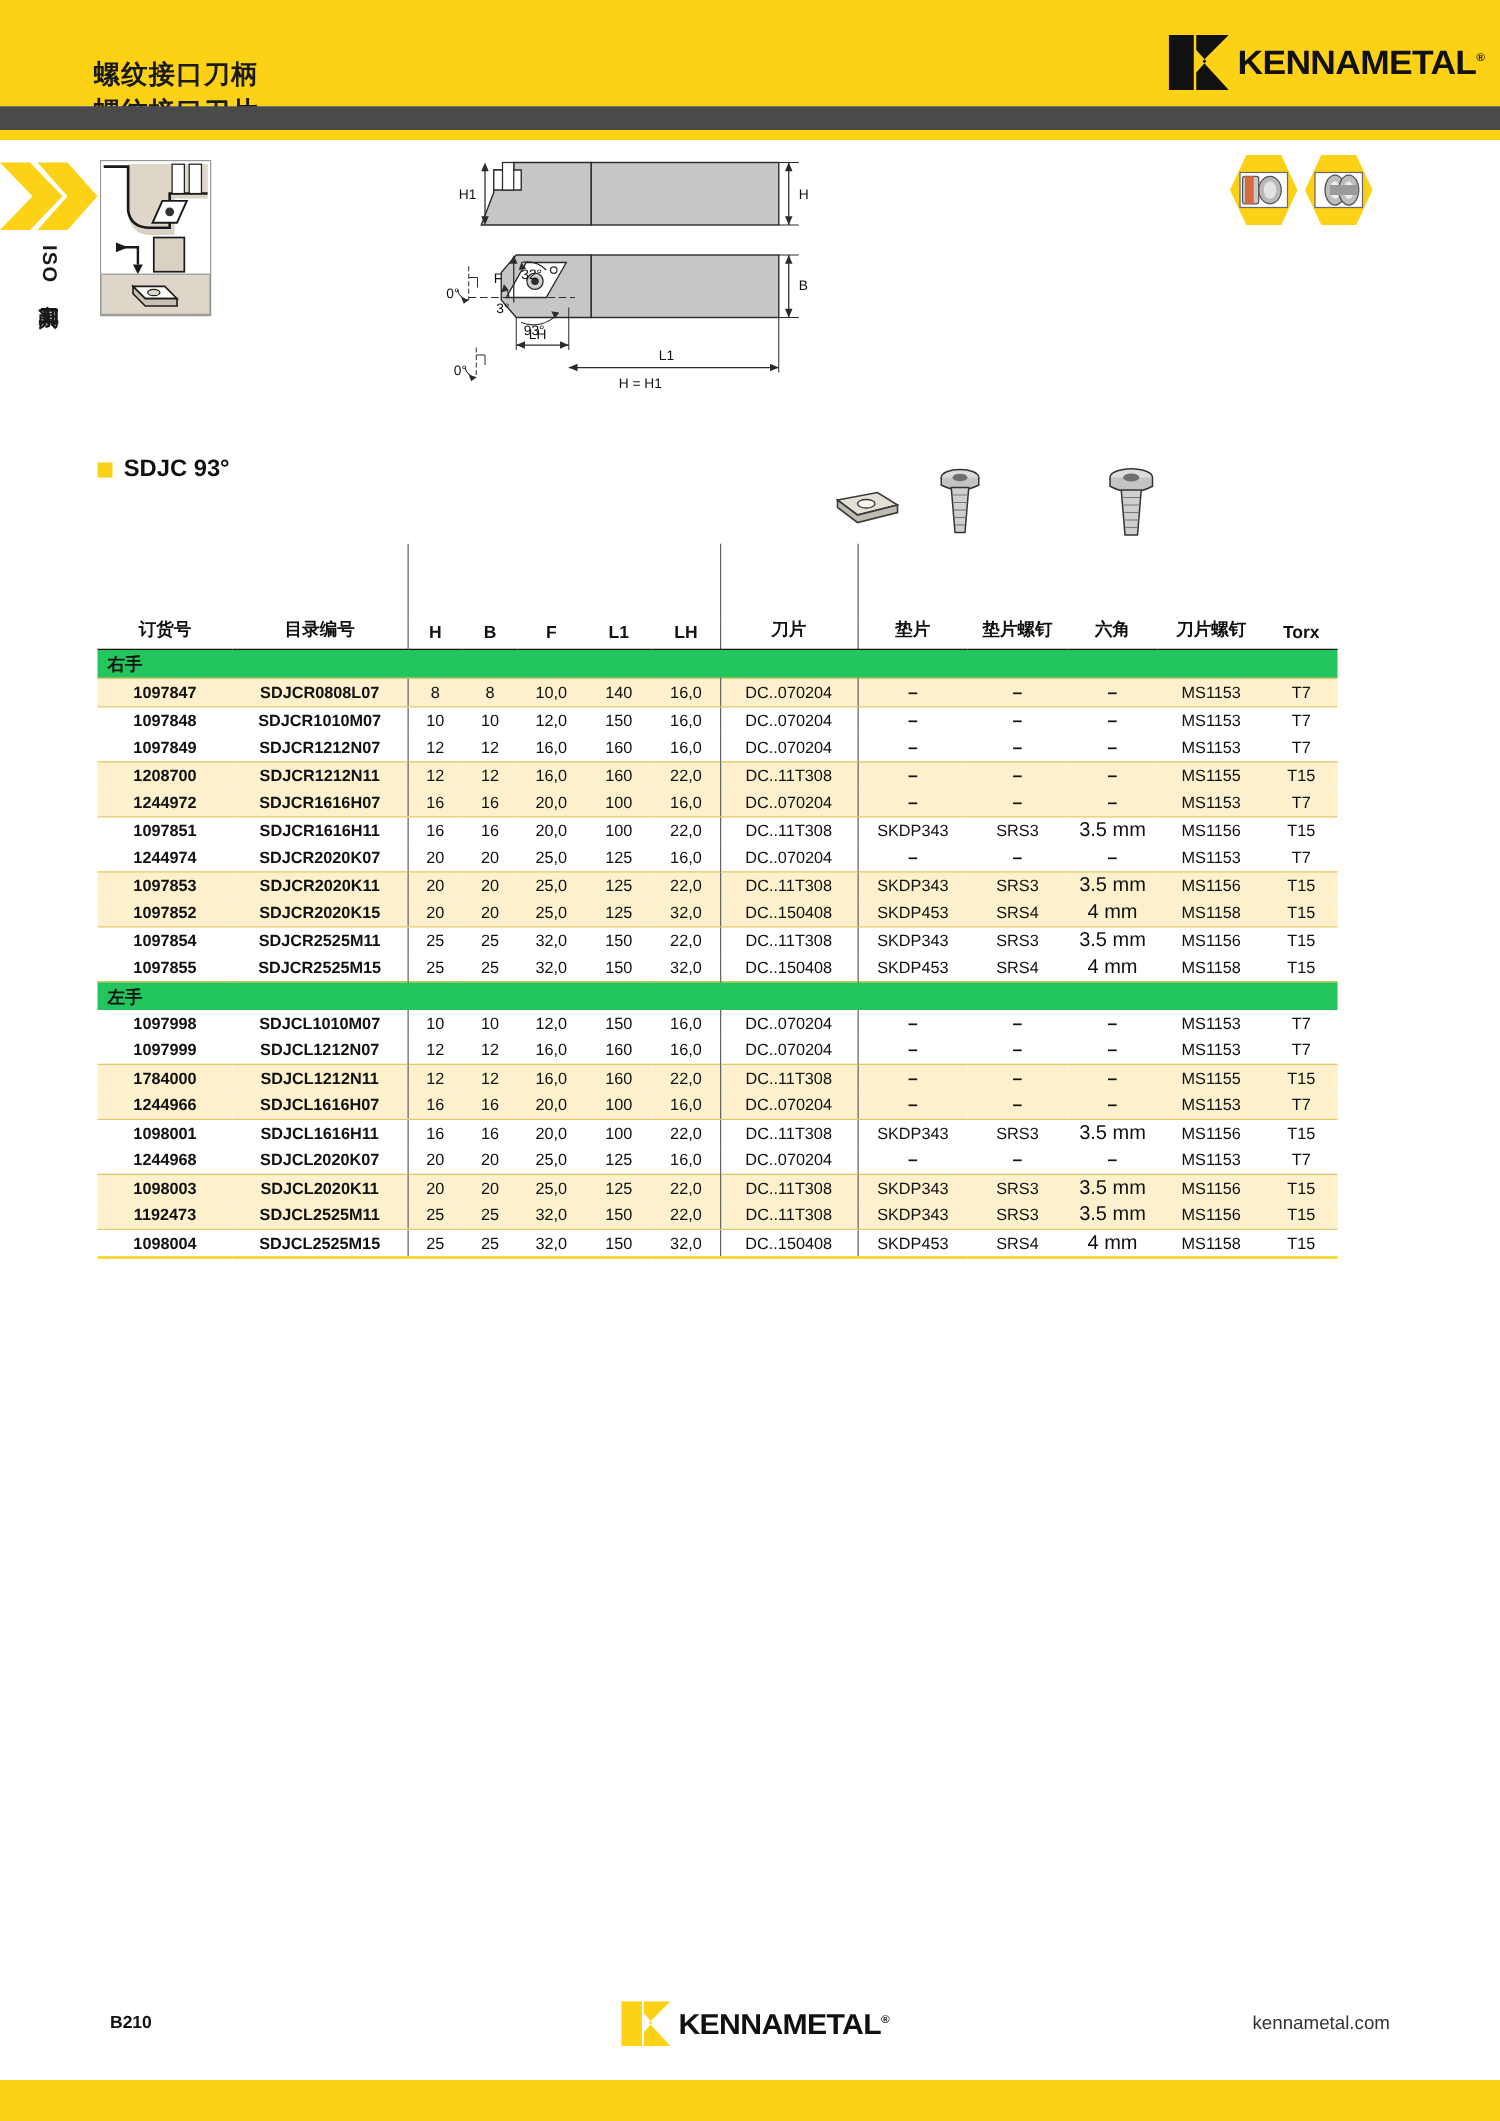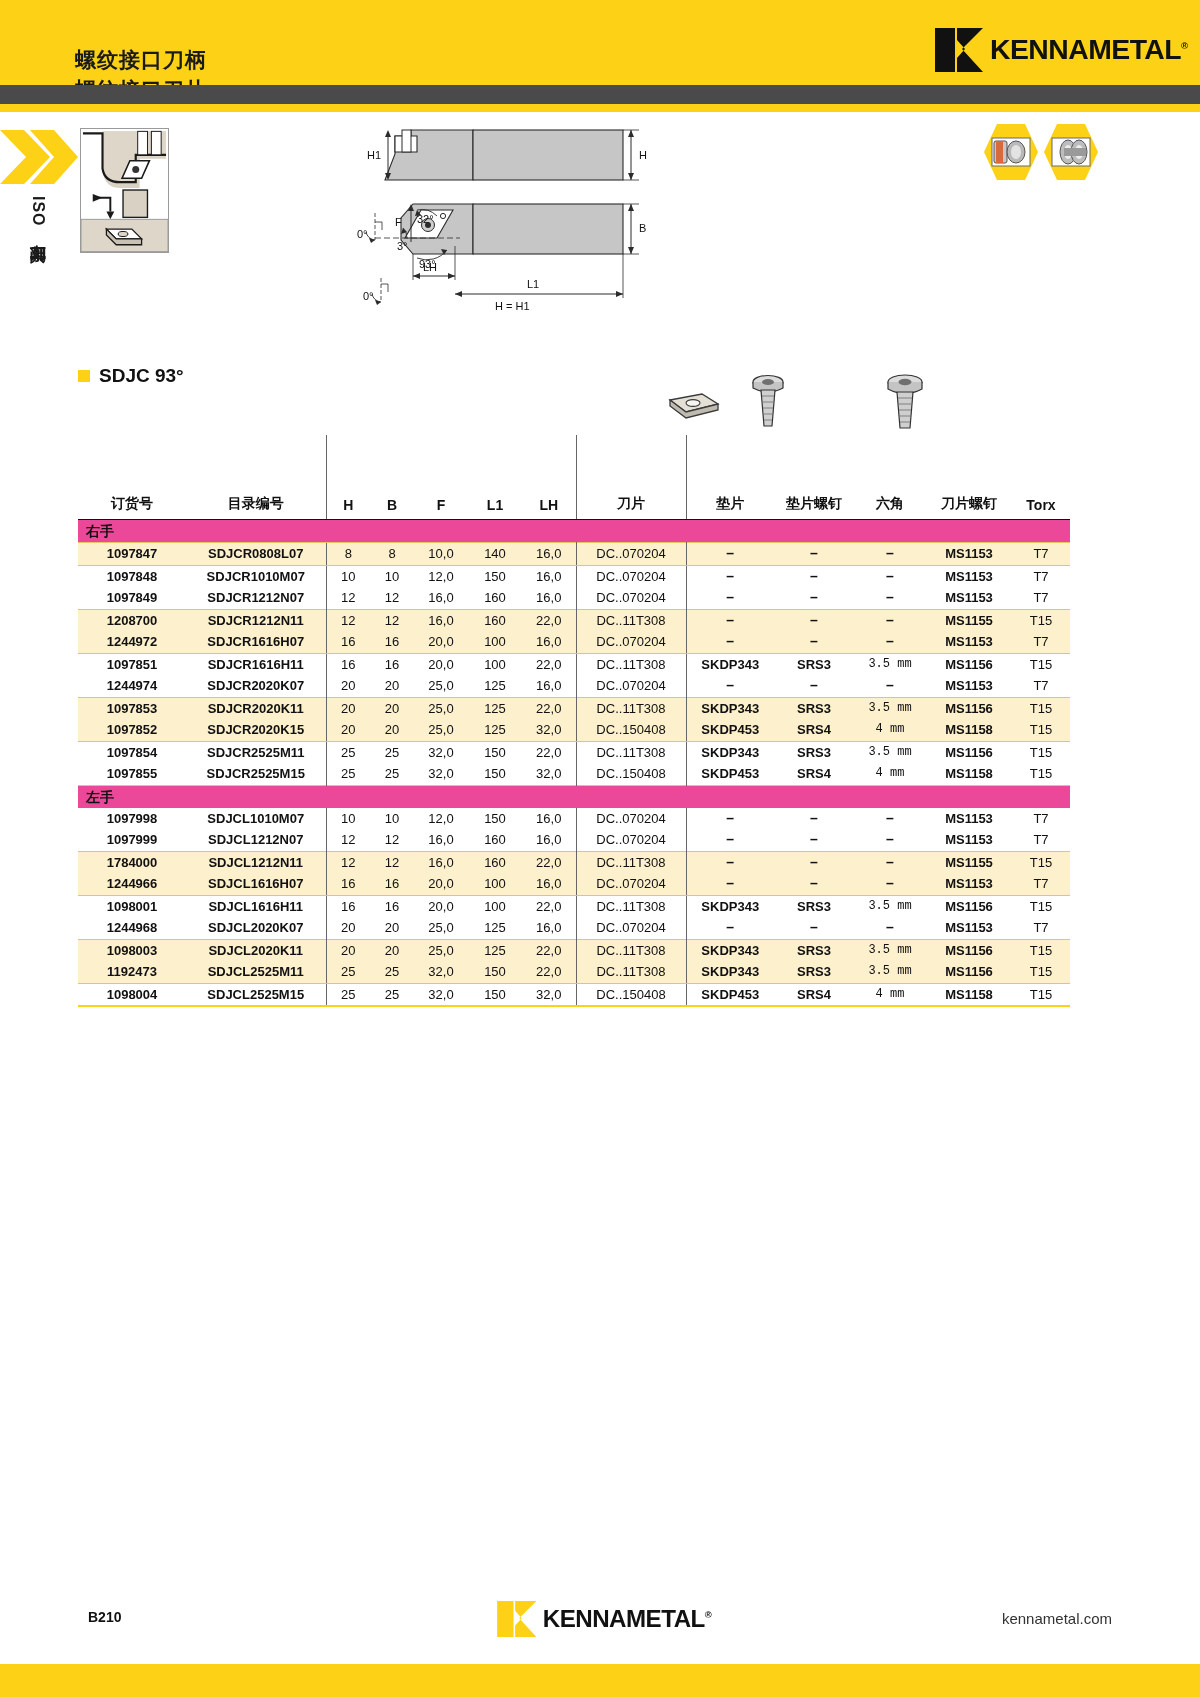--- a/index.html
+++ b/index.html
@@ -95,31 +95,31 @@
 
   tbody td {
     height:21.5px; line-height:21.5px;
     text-align:center; white-space:nowrap;
     font-size:13px;
   }
   tbody td.code { font-weight:bold; }
   tbody td.ord  { font-weight:bold; }
   tbody td.dash { font-weight:bold; font-size:14px; }
   tbody td.ins  { font-weight:normal; }
-  tbody td.screw{ font-weight:bold; }
-  tbody td.hexv { font-weight:normal; font-size:12px;font-family:Liberation Mono, monospace; }
+  tbody td.screw{ font-weight:normal; }
+  tbody td.hexv { font-weight:normal; font-size:16px; }
   tbody td.torx { font-weight:normal; }
 
   tr.band td { background:#fdf0cd; }
   tr.band-top td { border-top:1px solid #e3c766; }
   tr.band-bot td { border-bottom:1px solid #e3c766; }
   tr.plain td { background:#ffffff; }
 
   tr.grouphdr td {
-    background:#ec4899;
+    background:#22c55e;
     text-align:left; font-weight:bold; font-size:14px;
     padding-left:8px; height:22px; line-height:22px;
     border-top:1px solid #e3c766;
   }
   tr.lasty td { border-bottom:2px solid #fcd116; }
 
   
   .vl-l { border-left:1px solid #666; }
   .vl-r { border-right:1px solid #666; }
 

